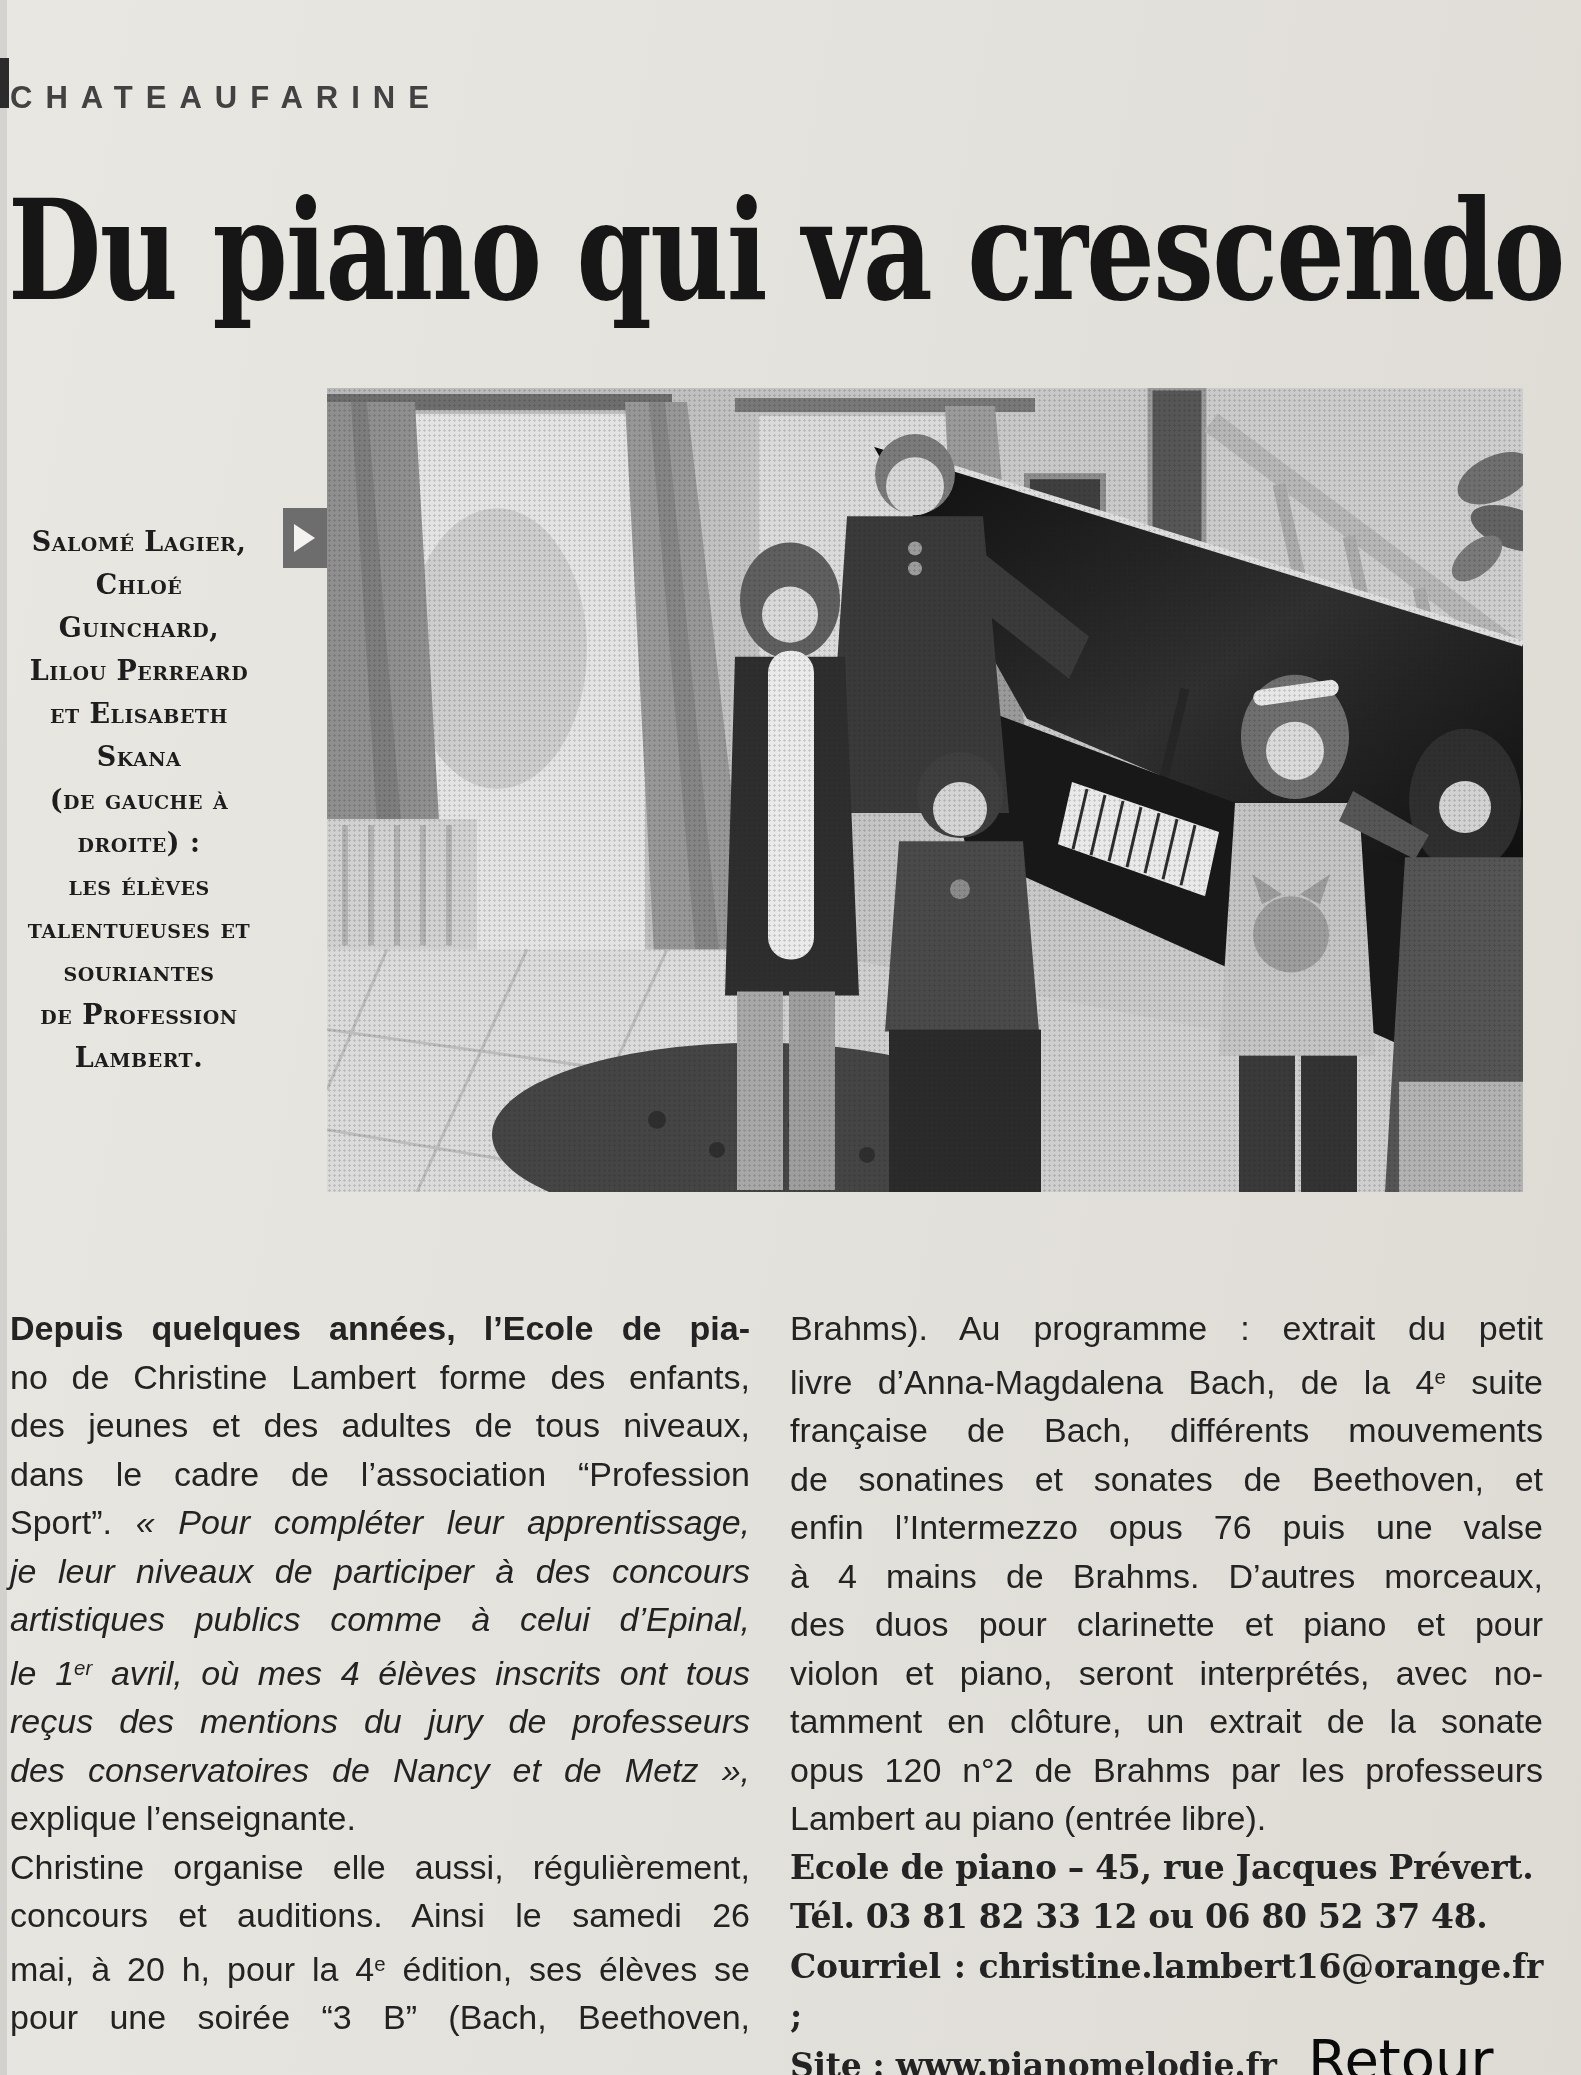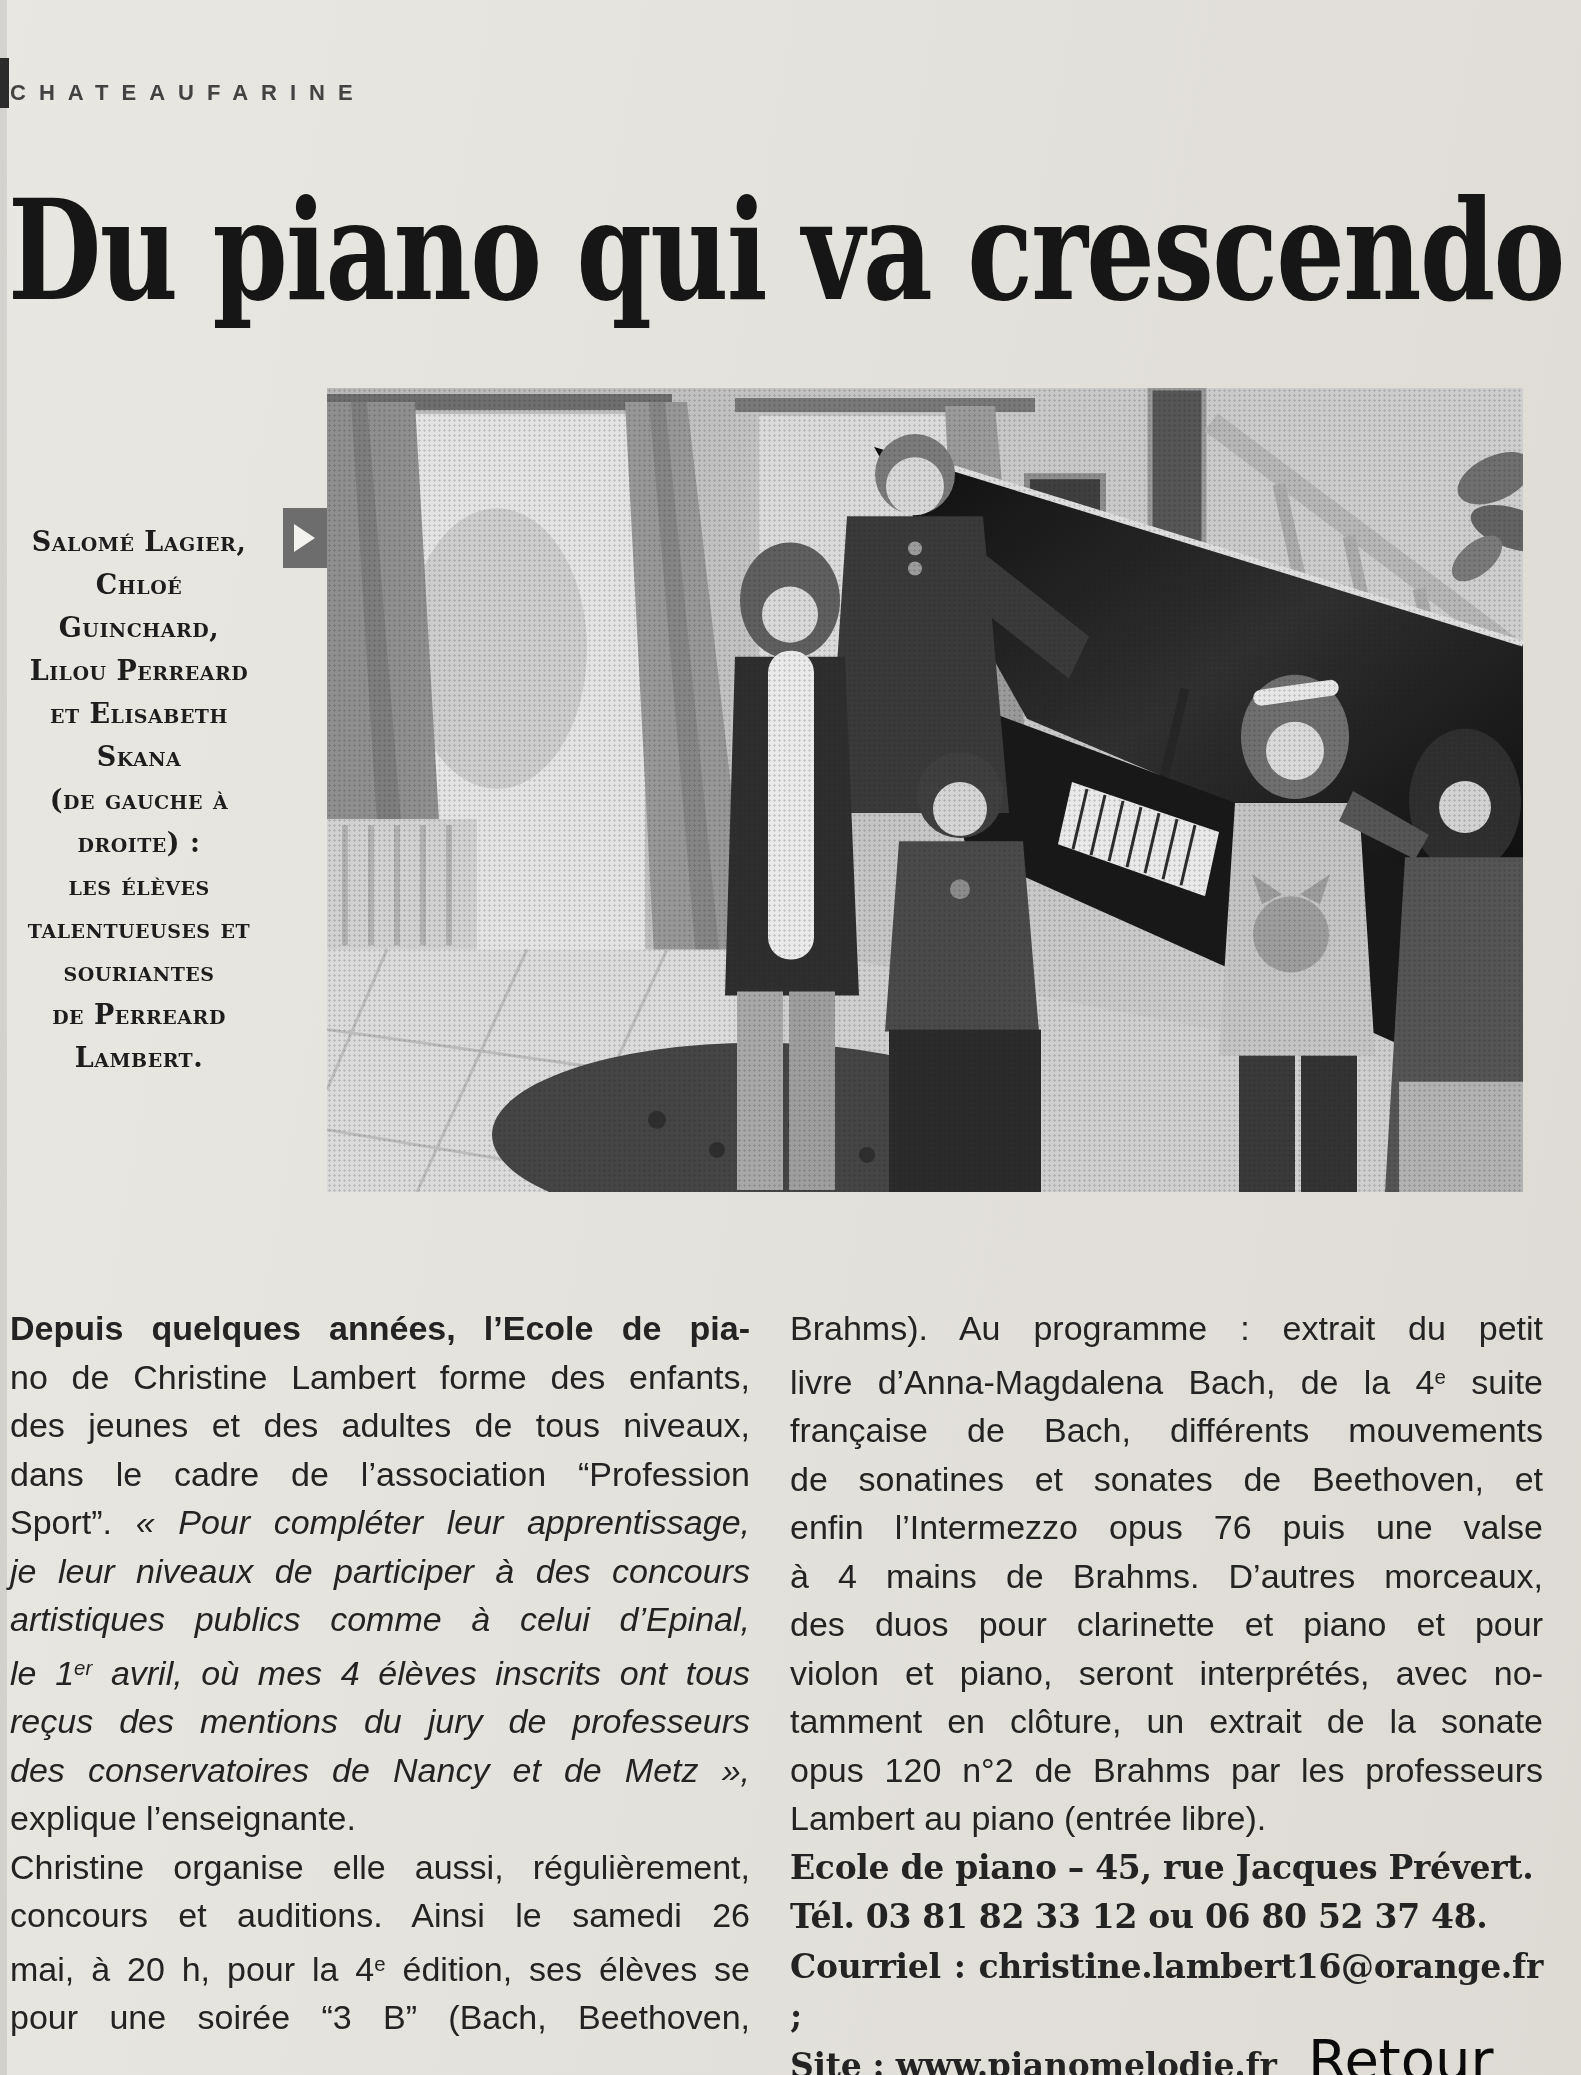--- a/index.html
+++ b/index.html
@@ -7,21 +7,21 @@
     position:relative;width:1581px;height:2075px;overflow:hidden;
     background:linear-gradient(100deg,#e9e7e2 0%,#e4e2dc 45%,#dddbd4 100%);
     font-family:"Liberation Sans","DejaVu Sans",sans-serif;color:#262626;
   }
   .edge-shadow{position:absolute;left:0;top:0;width:7px;height:100%;
     background:rgba(40,40,40,.10);}
   .corner-mark{position:absolute;left:0;top:58px;width:9px;height:50px;background:#2b2b2b;}
 
   .kicker{
     position:absolute;left:10px;top:80px;
-    font-size:22px;font-weight:bold;letter-spacing:13px;color:#424242;
+    font-size:31px;font-weight:bold;letter-spacing:13px;color:#424242;
     font-family:"Liberation Sans",sans-serif;white-space:nowrap;
   }
   .title{
     position:absolute;left:8px;top:172px;
     font-family:"DejaVu Serif","Liberation Serif",serif;font-weight:700;
     font-size:138px;line-height:1.15;letter-spacing:-2px;color:#161616;
     transform:scaleX(0.78);transform-origin:left top;white-space:nowrap;
   }
 
   .marker{position:absolute;left:283px;top:508px;width:45px;height:60px;background:#6d6d6d;}
@@ -77,21 +77,21 @@
       <div>Salomé Lagier,</div>
       <div>Chloé Guinchard,</div>
       <div>Lilou Perreard</div>
       <div>et Elisabeth</div>
       <div>Skana</div>
       <div>(de gauche à</div>
       <div>droite) :</div>
       <div>les élèves</div>
       <div>talentueuses et</div>
       <div>souriantes</div>
-      <div>de Perreard</div>
+      <div>de Profession</div>
       <div>Lambert.</div>
     </div>
 
   <div class="photo">
     <svg viewBox="0 0 1196 802" preserveAspectRatio="none">
       <defs>
         <linearGradient id="wallg" x1="0" y1="0" x2="1" y2="0">
           <stop offset="0" stop-color="#b8b8b8"></stop>
             <stop offset="0.55" stop-color="#c7c7c7"></stop>
             <stop offset="1" stop-color="#cecece"></stop>

